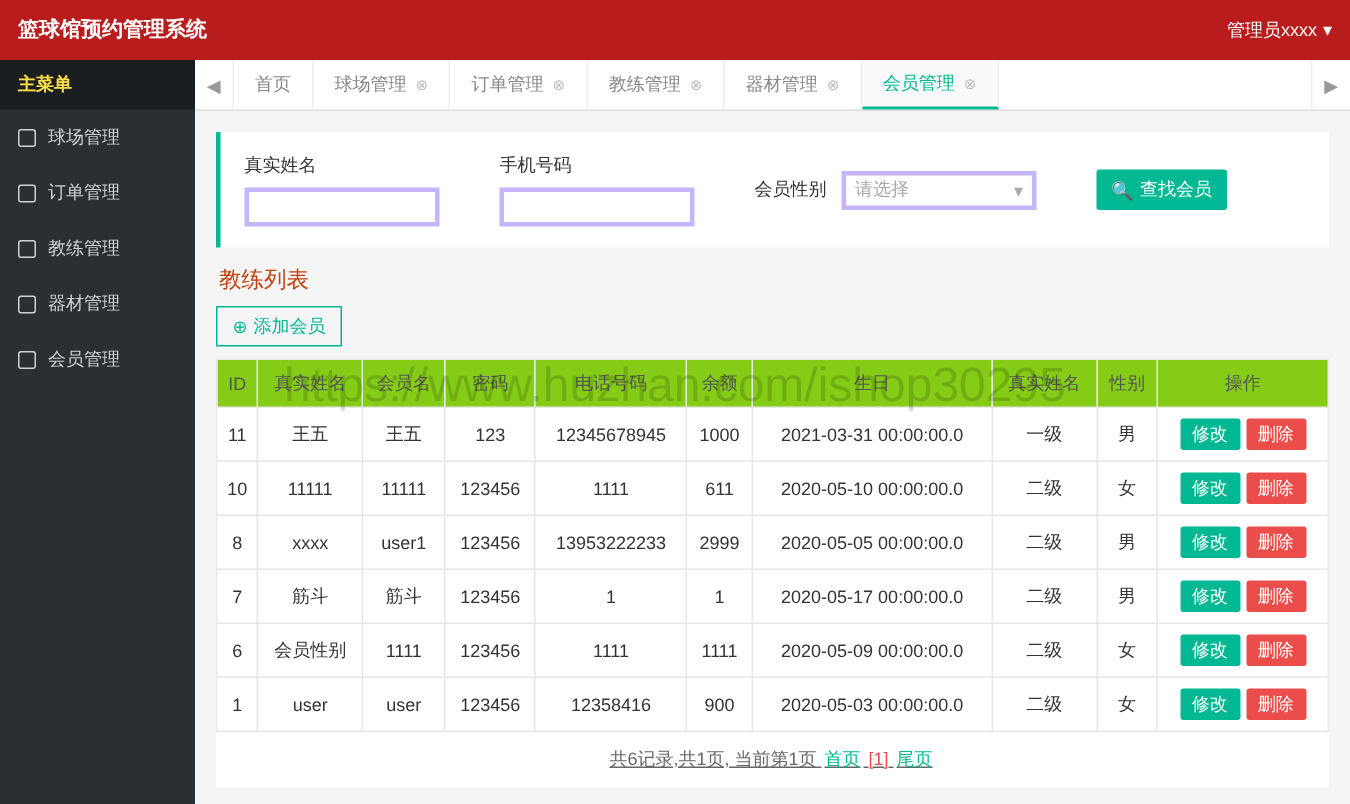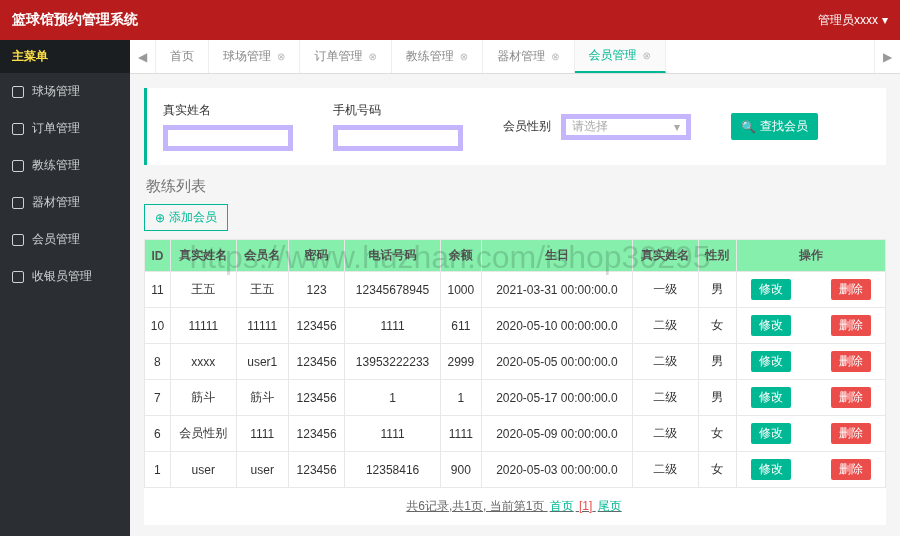--- a/index.html
+++ b/index.html
@@ -18,33 +18,33 @@
   .tab-nav { width:26px; display:flex; align-items:center; justify-content:center; color:#999; cursor:pointer; border-right:1px solid #eee; }
   .tab-nav.right { margin-left:auto; border-left:1px solid #eee; border-right:none; }
   .tab { padding:0 14px; display:flex; align-items:center; gap:6px; color:#888; cursor:pointer; border-right:1px solid #eee; font-size:12px; }
   .tab.active { color:#00b894; border-bottom:2px solid #00b894; background:#fafafa; }
   .tab .x { color:#bbb; font-size:10px; }
   .content { flex:1; padding:14px; overflow:auto; }
   .panel { background:#fff; padding:14px 16px; margin-bottom:12px; border-left:3px solid #00b894; }
   .form-row { display:flex; gap:40px; align-items:center; flex-wrap:wrap; }
   .form-col { display:flex; flex-direction:column; gap:6px; }
   .form-col label { font-size:12px; color:#333; }
-  .form-col input, .sel { width:130px; height:26px; border:5px solid #c4b5fd; padding:0 6px; font-size:12px; }
+  .form-col input, .sel { width:130px; height:26px; border:3px solid #c4b5fd; padding:0 6px; font-size:12px; }
   .sel-wrap { display:flex; align-items:center; gap:10px; }
   .sel { display:flex; align-items:center; justify-content:space-between; color:#aaa; cursor:pointer; background:#fff; }
   .btn { background:#00b894; color:#fff; border:none; padding:5px 10px; cursor:pointer; font-size:12px; display:inline-flex; align-items:center; gap:4px; border-radius:2px; }
   .btn.sm { padding:2px 8px; }
-  .btn.red { background:#eb4d4b;margin-left:36px; }
-  .section-title { font-size:15px; margin:6px 2px 8px; color:#737373; }
+  .btn.red { background:#eb4d4b; }
+  .section-title { font-size:15px; margin:6px 2px 8px; color:#c2410c; }
   .add-row { margin-bottom:8px; }
   .add-btn { background:transparent; border:1px solid #00b894; color:#00b894; padding:4px 10px; cursor:pointer; font-size:12px; display:inline-flex; align-items:center; gap:4px; }
   .table-wrap { background:#fff; }
   table { width:100%; border-collapse:collapse; }
   th, td { border:1px solid #e8e8e8; padding:7px 4px; text-align:center; font-size:12px; }
-  th { background:#86efac; color:#555; font-weight:bold; }
+  th { background:#84cc16; color:#555; font-weight:normal; }
   td .ops { display:flex; gap:4px; justify-content:center; }
   .pager { text-align:center; padding:10px; color:#666; font-size:12px;text-decoration:underline; }
   .pager a { color:#00b894; text-decoration:none; margin:0 2px; }
   .pager .cur { color:#eb4d4b; }
   .watermark { position:fixed; top:48%; left:50%; transform:translate(-50%,-50%); font-size:32px; color:rgba(0,0,0,0.15); pointer-events:none; z-index:999; }
 </style>
 </head>
 <body>
 
 <div class="topbar">
@@ -74,24 +74,20 @@
           <span class="menu-ico"></span>
           <span>教练管理</span>
         </div>
         <div class="menu-item">
           <span class="menu-ico"></span>
           <span>器材管理</span>
         </div>
         <div class="menu-item">
           <span class="menu-ico"></span>
           <span>会员管理</span>
-        </div>
-        <div class="menu-item">
-          <span class="menu-ico"></span>
-          <span>收银员管理</span>
         </div>
       </div>
   </aside>
 
   <main class="main">
     <div class="tabstrip">
       <div class="tab-nav">◀</div>
       <div id="tabs" style="display:flex;">
           <div class="tab">
             <span>首页</span>

